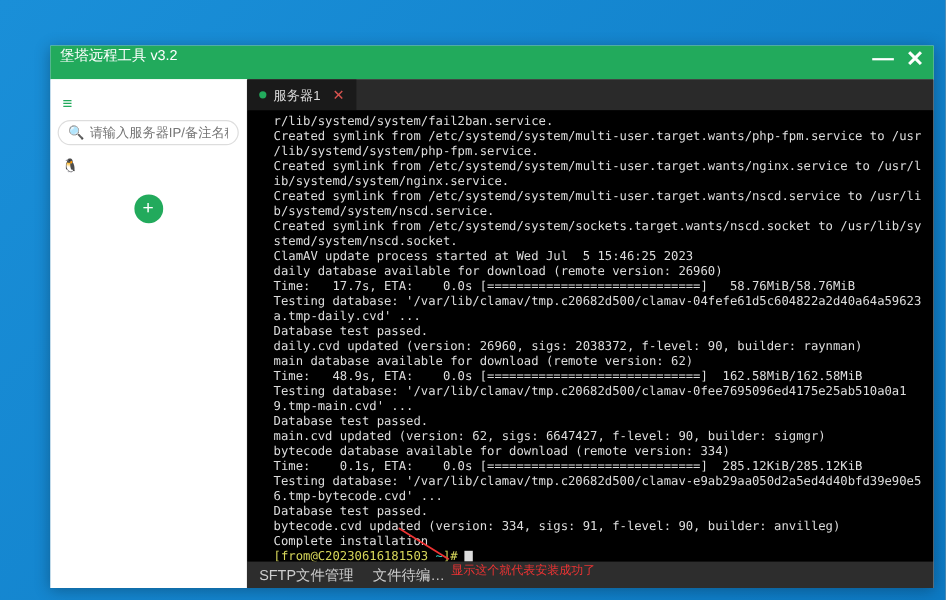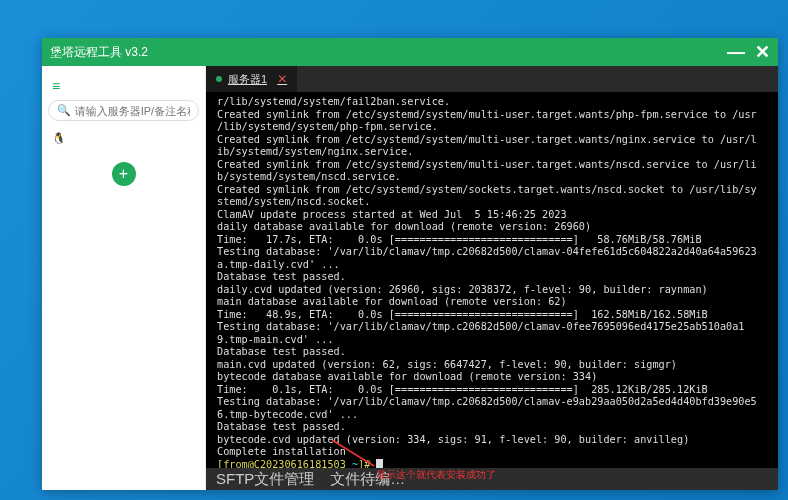--- a/index.html
+++ b/index.html
@@ -20,21 +20,21 @@
   background: #fff;
   display: flex;
   flex-direction: column;
   box-shadow: 0 2px 12px rgba(0,0,0,0.3);
 }
 .titlebar {
   height: 28px;
   background: #22aa5c;
   color: #fff;
   display: flex;
-  align-items: center;
+  align-items: flex-start;
   padding: 0 8px;
   font-size: 12px;
 }
 .titlebar .title { flex: 1; }
 .titlebar .winbtn { margin-left: 10px; font-size: 18px; font-weight: bold; cursor: pointer; }
 .body {
   flex: 1;
   display: flex;
   overflow: hidden;
 }
@@ -106,46 +106,45 @@
   align-items: stretch;
   font-size: 11px;
 }
 .tab {
   display: flex;
   align-items: center;
   padding: 0 10px;
   color: #ddd;
   background: #1a1a1a;
   cursor: pointer;
-  text-decoration: underline;
 }
 .tab .dot { width: 6px; height: 6px; border-radius: 50%; background: #22aa5c; margin-right: 6px; }
 .tab .close { margin-left: 10px; color: #d9534f; font-size: 12px; }
 .terminal {
   flex: 1;
   background: #000;
   color: #ddd;
   font-family: Consolas, monospace;
   font-size: 10.2px;
   line-height: 12.5px;
-  padding: 4px 11px;
+  padding: 4px 22px;
   white-space: pre;
   overflow: hidden;
 }
 .terminal .cyan { color: #34d0c6; }
 .terminal .yellow { color: #d6d65a; }
 .terminal .cursor {
   display: inline-block; width: 7px; height: 11px; background: #ddd;
   vertical-align: text-bottom;
 }
 .bottombar {
   height: 22px;
   background: #2d2d2d;
   color: #ccc;
-  font-size: 15px;
+  font-size: 12px;
   display: flex;
   align-items: center;
   padding: 0 10px;
   gap: 16px;
 }
 .annotation-line {
   position: absolute;
   left: 332px;
   top: 438px;
   width: 44px;

